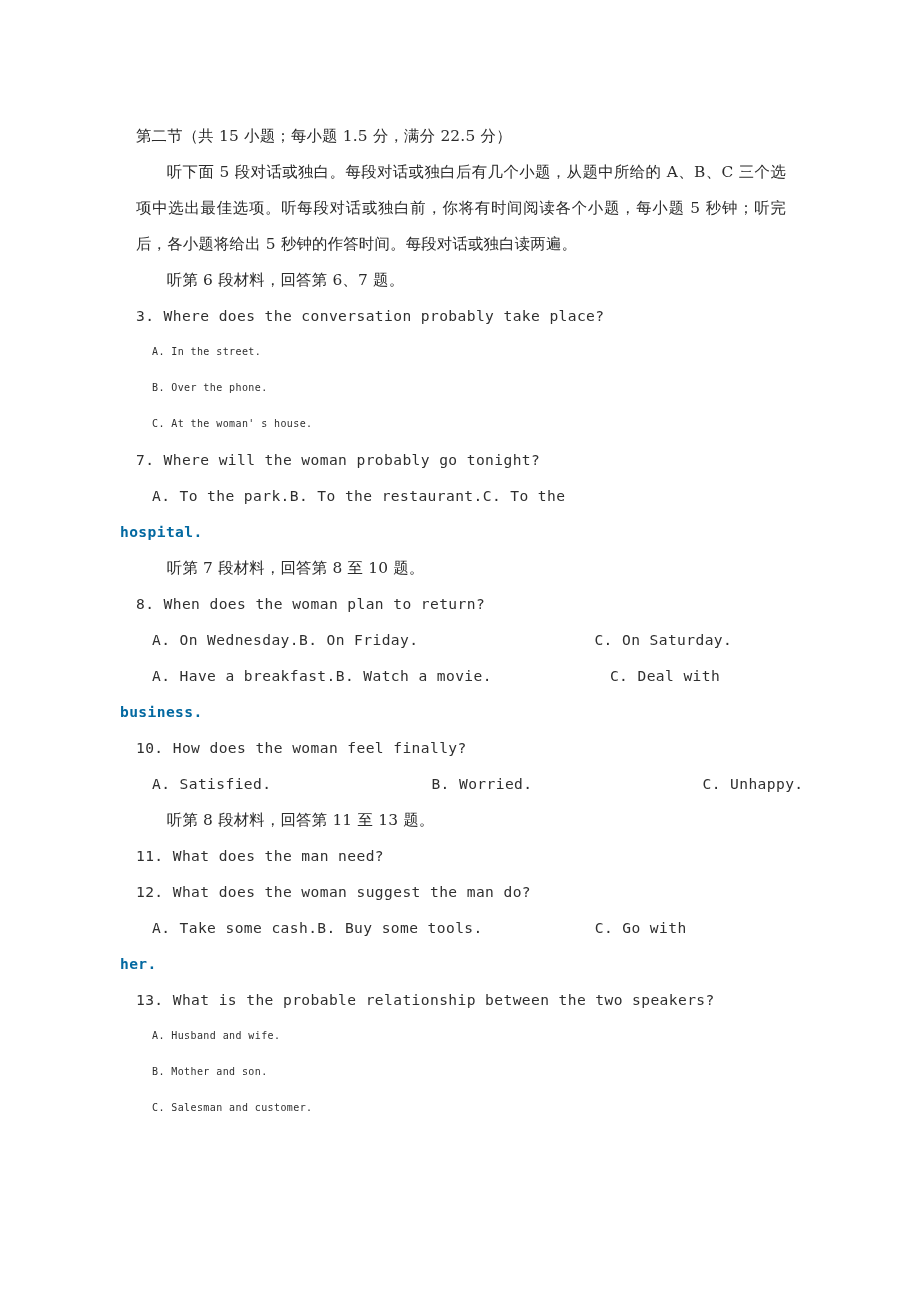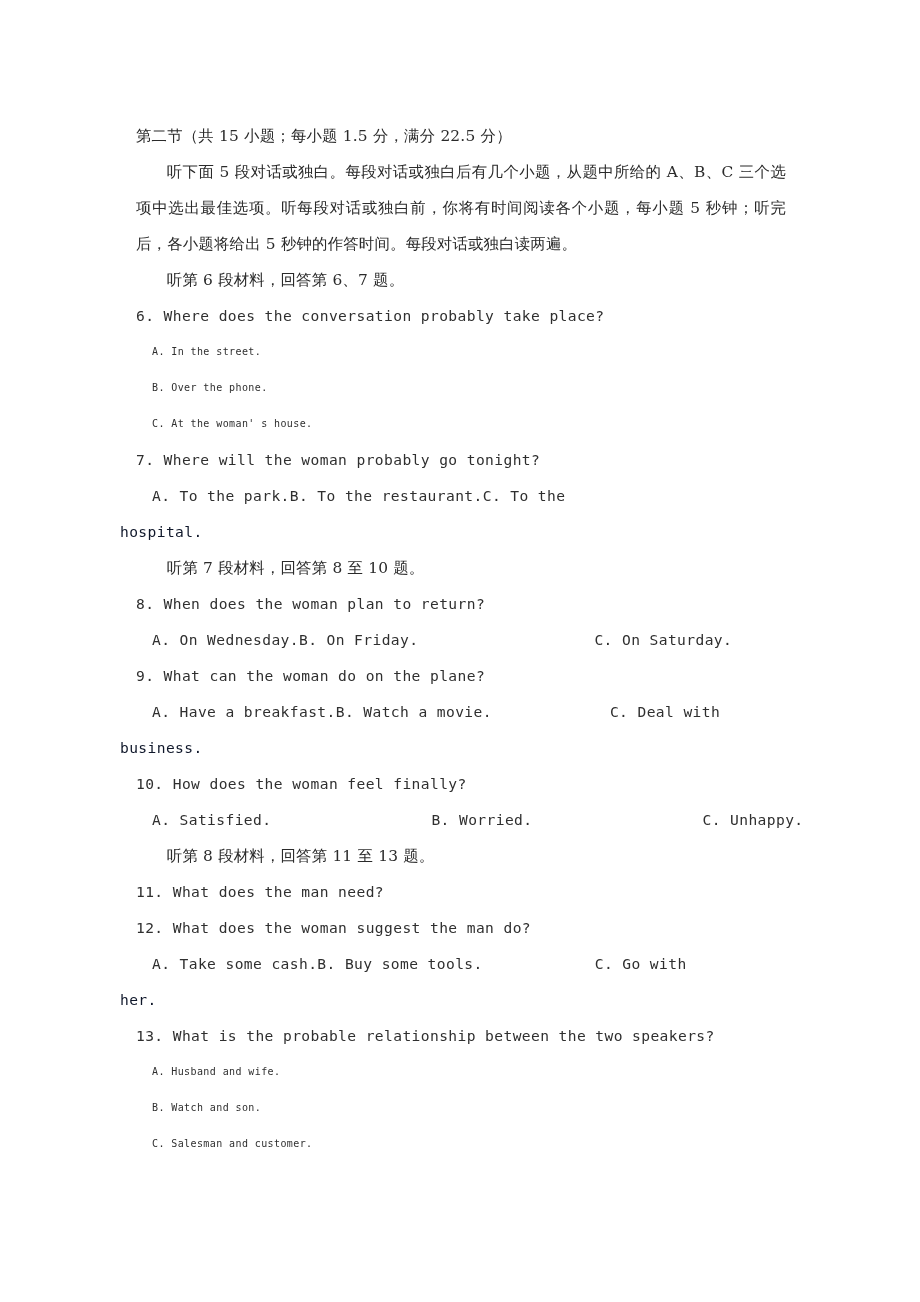--- a/index.html
+++ b/index.html
@@ -73,67 +73,67 @@
     color: #2f2f2f;
     margin: 0;
     padding-left: 16px;
     white-space: nowrap;
     letter-spacing: 0.4px;
   }
   .wrap-tail {
     font-family: "DejaVu Sans Mono", "Liberation Mono", monospace;
     font-size: 14.6px;
     line-height: 36px;
-    color: #0f172a;
+    color: #0369a1;
     margin: 0;
     margin-left: -16px;
     white-space: nowrap;
     letter-spacing: 0.4px;
+    font-weight: bold;
   }
 </style>
 </head>
 <body>
 
 <div class="page">
   <div class="content">
 
     <p class="cn-line">第二节（共 15 小题；每小题 1.5 分，满分 22.5 分）</p>
 
     <p class="cn-para">听下面 5 段对话或独白。每段对话或独白后有几个小题，从题中所给的 A、B、C 三个选项中选出最佳选项。听每段对话或独白前，你将有时间阅读各个小题，每小题 5 秒钟；听完后，各小题将给出 5 秒钟的作答时间。每段对话或独白读两遍。</p>
 
     <p class="cn-sub">听第 6 段材料，回答第 6、7 题。</p>
 
-    <p class="q-stem">6. Where does the conversation probably take place?</p>
+    <p class="q-stem">3. Where does the conversation probably take place?</p>
     <p class="opt-stack">A. In the street.</p>
     <p class="opt-stack">B. Over the phone.</p>
     <p class="opt-stack">C. At the woman' s house.</p>
 
     <p class="q-stem">7. Where will the woman probably go tonight?</p>
     <p class="opt-line"><span class="opt">A. To the park.</span><span class="gap-wide"></span><span class="opt">B. To the restaurant.</span><span class="gap-wide"></span><span class="opt">C.  To  the</span></p>
     <p class="wrap-tail">hospital.</p>
 
     <p class="cn-sub">听第 7 段材料，回答第 8 至 10 题。</p>
 
     <p class="q-stem">8. When does the woman plan to return?</p>
     <p class="opt-line"><span class="opt">A. On Wednesday.</span><span class="gap-wide"></span><span class="opt">B. On Friday.</span><span style="display:inline-block;width:176px"></span><span class="opt">C. On Saturday.</span></p>
 
-    <p class="q-stem">9. What can the woman do on the plane?</p>
     <p class="opt-line"><span class="opt">A. Have a breakfast.</span><span class="gap-wide"></span><span class="opt">B. Watch a movie.</span><span style="display:inline-block;width:118px"></span><span class="opt">C. Deal with</span></p>
     <p class="wrap-tail">business.</p>
 
     <p class="q-stem">10. How does the woman feel finally?</p>
     <p class="opt-line"><span class="opt">A. Satisfied.</span><span style="display:inline-block;width:160px"></span><span class="opt">B. Worried.</span><span style="display:inline-block;width:170px"></span><span class="opt">C. Unhappy.</span></p>
 
     <p class="cn-sub">听第 8 段材料，回答第 11 至 13 题。</p>
 
     <p class="q-stem">11. What does the man need?</p>
 
     <p class="q-stem">12. What does the woman suggest the man do?</p>
     <p class="opt-line"><span class="opt">A. Take some cash.</span><span class="gap-wide"></span><span class="opt">B. Buy some tools.</span><span style="display:inline-block;width:112px"></span><span class="opt">C.  Go  with</span></p>
     <p class="wrap-tail">her.</p>
 
     <p class="q-stem">13. What is the probable relationship between the two speakers?</p>
     <p class="opt-stack">A. Husband and wife.</p>
-    <p class="opt-stack">B. Watch and son.</p>
+    <p class="opt-stack">B. Mother and son.</p>
     <p class="opt-stack">C. Salesman and customer.</p>
 
   </div>
 </div>
 
 </body></html>

